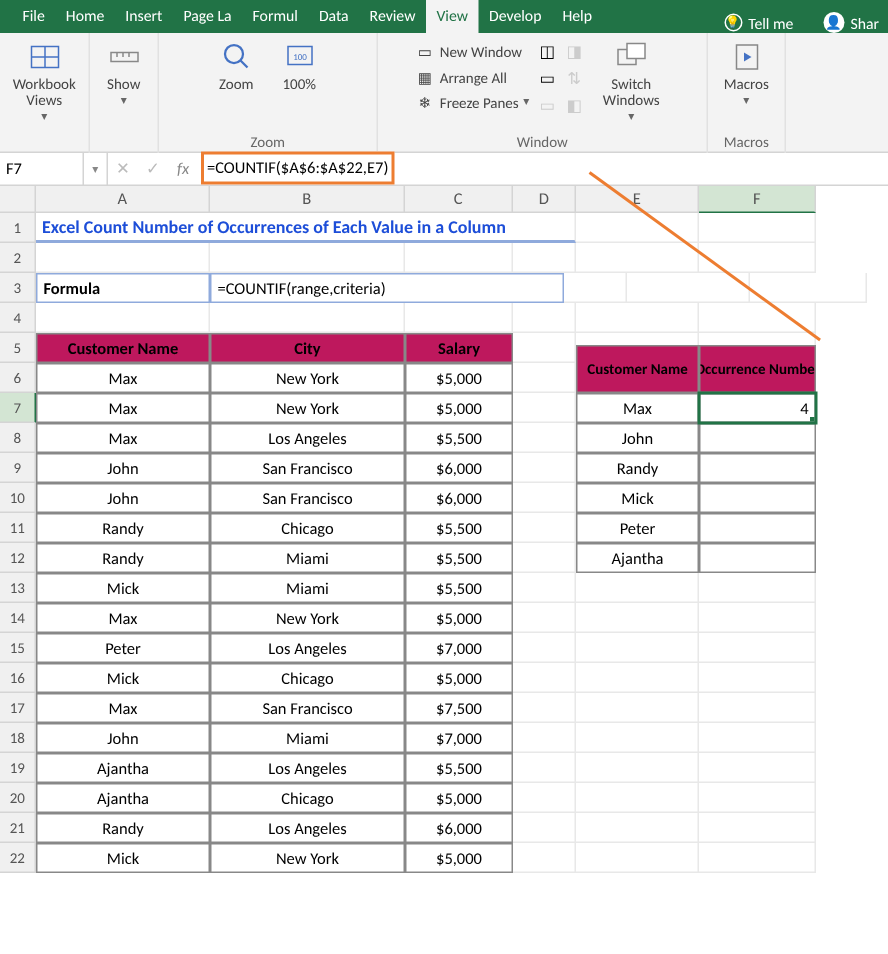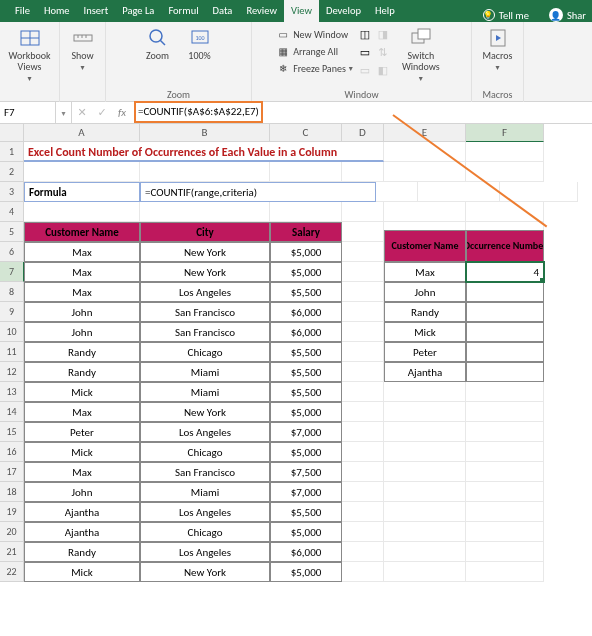--- a/index.html
+++ b/index.html
@@ -43,21 +43,21 @@
   .corner { position: absolute; left: 0; top: 0; width: 24px; height: 18px; background: #f0f0f0; border-right: 1px solid #d4d4d4; border-bottom: 1px solid #d4d4d4; }
   .col-hdrs { position: absolute; left: 24px; top: 0; height: 18px; display: flex; }
   .ch { background: #f0f0f0; border-right: 1px solid #d4d4d4; border-bottom: 1px solid #d4d4d4; text-align: center; line-height: 18px; color: #555; }
   .ch.sel { background: #d3e5d3; border-bottom-color: #217346; }
   .row-hdrs { position: absolute; left: 0; top: 18px; width: 24px; }
   .rh { height: 20px; background: #f0f0f0; border-right: 1px solid #d4d4d4; border-bottom: 1px solid #d4d4d4; text-align: center; line-height: 20px; color: #555; font-size: 10px; }
   .rh.sel { background: #d3e5d3; border-right-color: #217346; }
   .cells { position: absolute; left: 24px; top: 18px; }
   .row { display: flex; height: 20px; }
   .cell { border-right: 1px solid #e8e8e8; border-bottom: 1px solid #e8e8e8; padding: 0 4px; line-height: 20px; overflow: hidden; white-space: nowrap; background: #fff; }
-  .title-cell { color: #b91c1c; font-weight: bold; font-size: 12px; border-bottom: 2px solid #8faadc; }
+  .title-cell { color: #1d4ed8; font-weight: bold; font-size: 12px; border-bottom: 2px solid #8faadc; }
   .fml-box { border: 1.5px solid #8faadc; }
   .hdr-cell { border: 1.5px solid #888; font-weight: bold; text-align: center; background: #be185d; }
   .data-cell { border: 1.5px solid #888; text-align: center; }
   .salary { text-align: center; }
 
   .active-cell { outline: 2px solid #217346; outline-offset: -1px; text-align: right; position: relative; }
   .fill-handle { position: absolute; right: -3px; bottom: -3px; width: 6px; height: 6px; background: #217346; }
 
   .callout-line { position: absolute; border-top: 2px solid #ed7d31; transform-origin: left center; }
 

